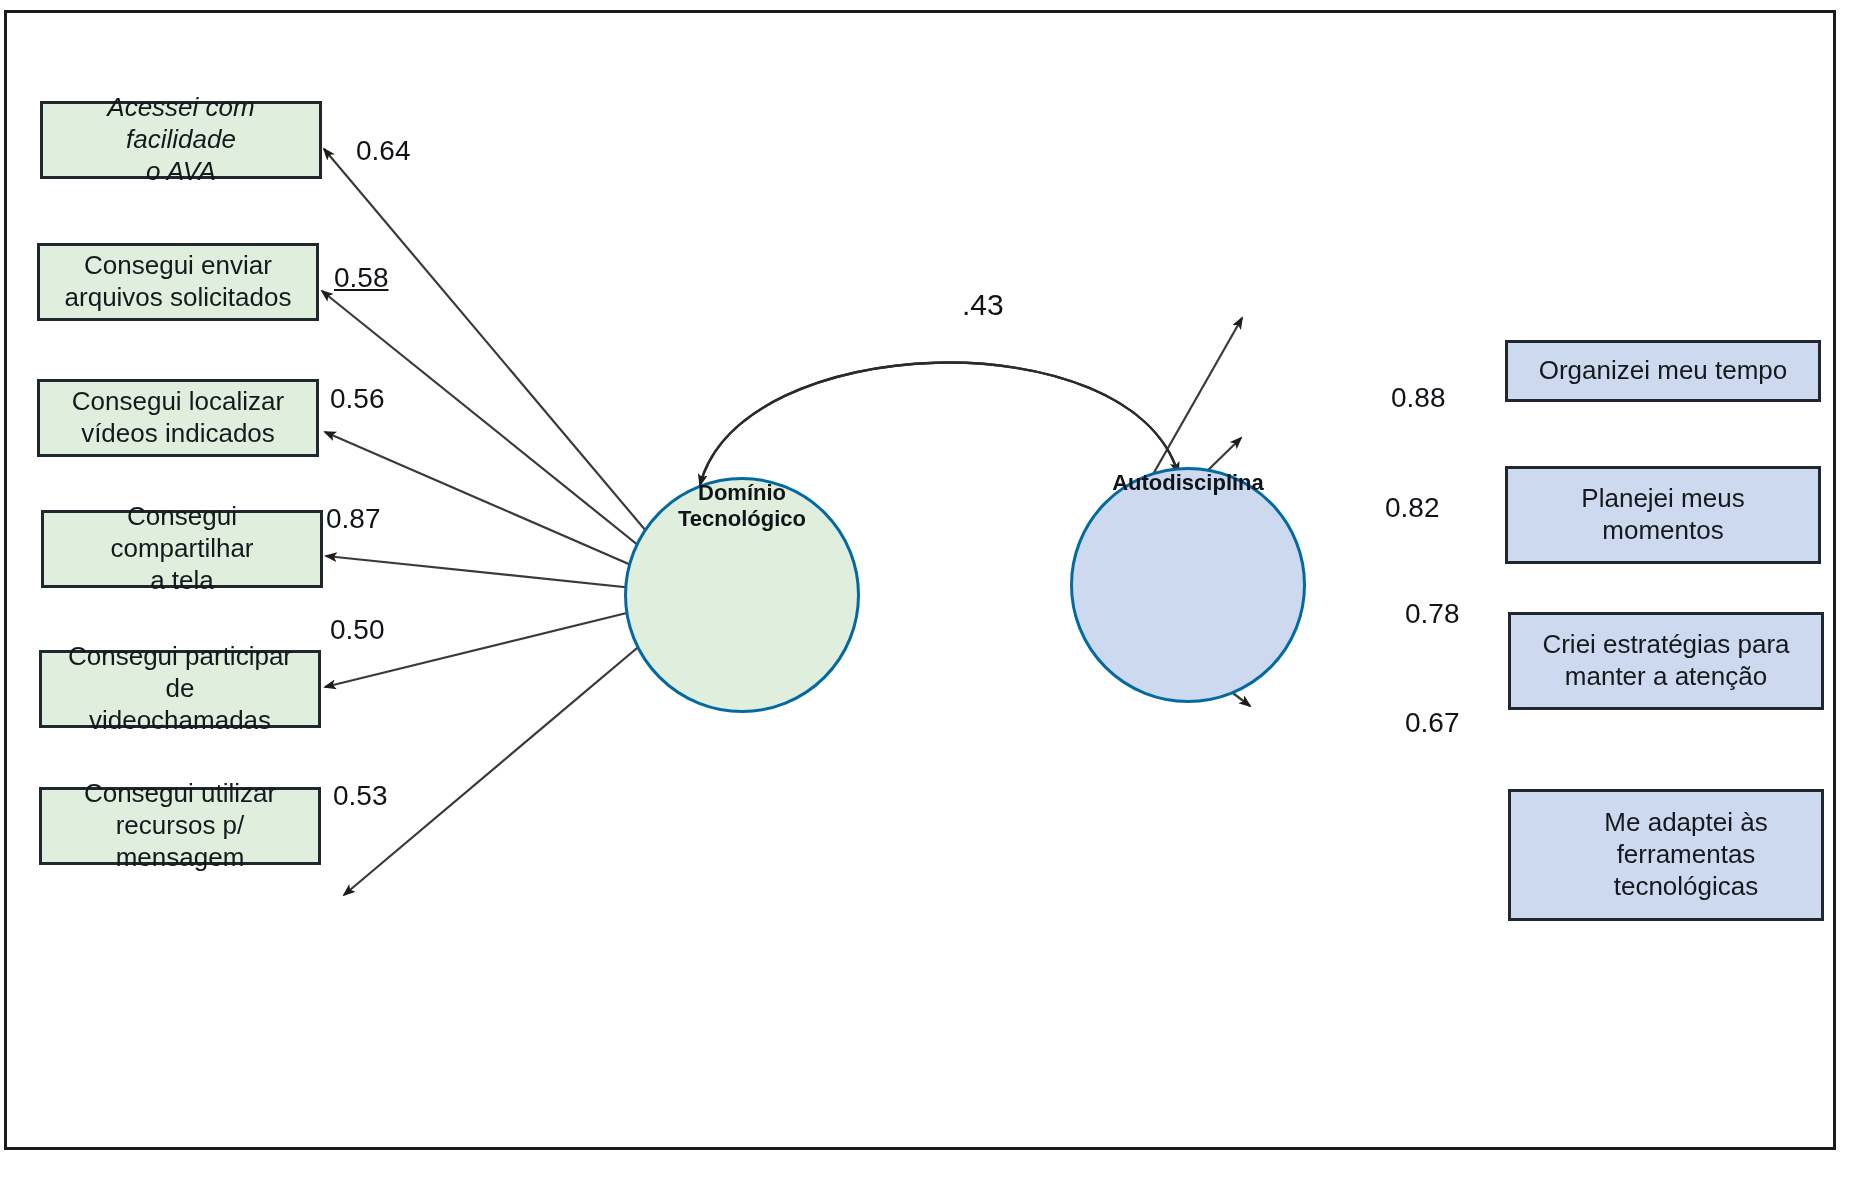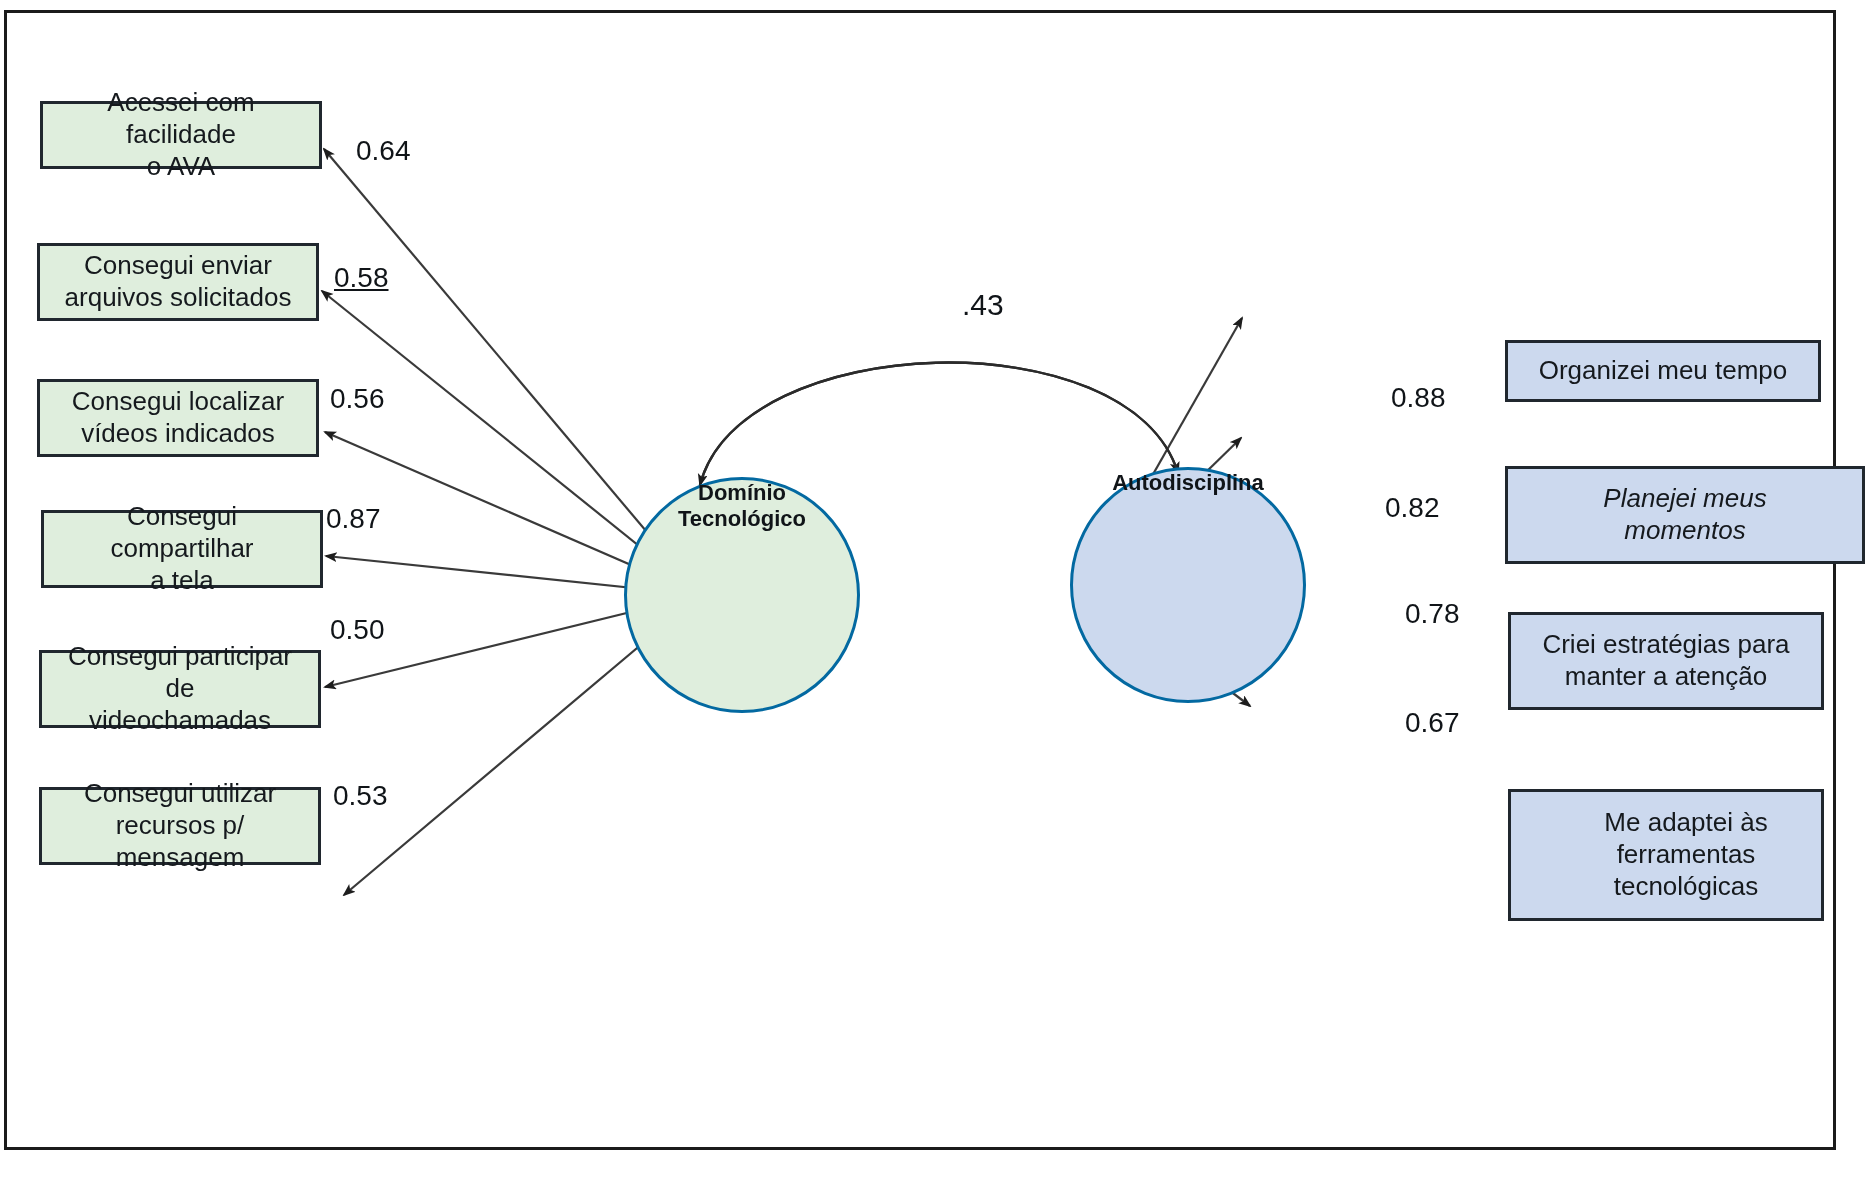--- a/index.html
+++ b/index.html
@@ -46,21 +46,21 @@
       <line x1="1090" y1="585" x2="1246" y2="574"></line>
       <line x1="1090" y1="585" x2="1250" y2="706"></line>
     </g>
 
     <g>
       <path d="M 700 485 C 740 330, 1130 318, 1178 473" stroke="#2b2b2b" stroke-width="2.4" fill="none" marker-end="url(#ah)"></path>
       <path d="M 1178 473 C 1130 318, 740 330, 700 485" stroke="#2b2b2b" stroke-width="2.4" fill="none" marker-end="url(#ah)"></path>
     </g>
   </svg>
 
-  <div class="ind-box ind-left" style="left:40px;top:101px;width:282px;height:68px;">
+  <div class="ind-box ind-left" style="left:40px;top:101px;width:282px;height:78px;font-style:italic;">
     <span>
       <span>Acessei com facilidade</span><br>
       <span>o AVA</span>
     </span>
   </div>
 
   <div class="ind-box ind-left" style="left:37px;top:243px;width:282px;height:78px;">
     <span>
       <span>Consegui enviar</span><br>
       <span>arquivos solicitados</span>
@@ -112,21 +112,21 @@
   <div class="latent blue" style="left:1070px;top:467px;width:236px;height:236px;">
     <span>Autodisciplina</span>
   </div>
 
   <div class="lbl" style="left:962px;top:288px;font-size:30px;">.43</div>
 
   <div class="ind-box ind-right" style="left:1505px;top:340px;width:316px;height:62px;">
     <span>Organizei meu tempo</span>
   </div>
 
-  <div class="ind-box ind-right" style="left:1505px;top:466px;width:360px;height:98px;font-style:italic;">
+  <div class="ind-box ind-right" style="left:1505px;top:466px;width:316px;height:98px;">
     <span>
       <span>Planejei meus</span><br>
       <span>momentos</span>
     </span>
   </div>
 
   <div class="ind-box ind-right" style="left:1508px;top:612px;width:316px;height:98px;">
     <span>
       <span>Criei estratégias para</span><br>
       <span>manter a atenção</span>

